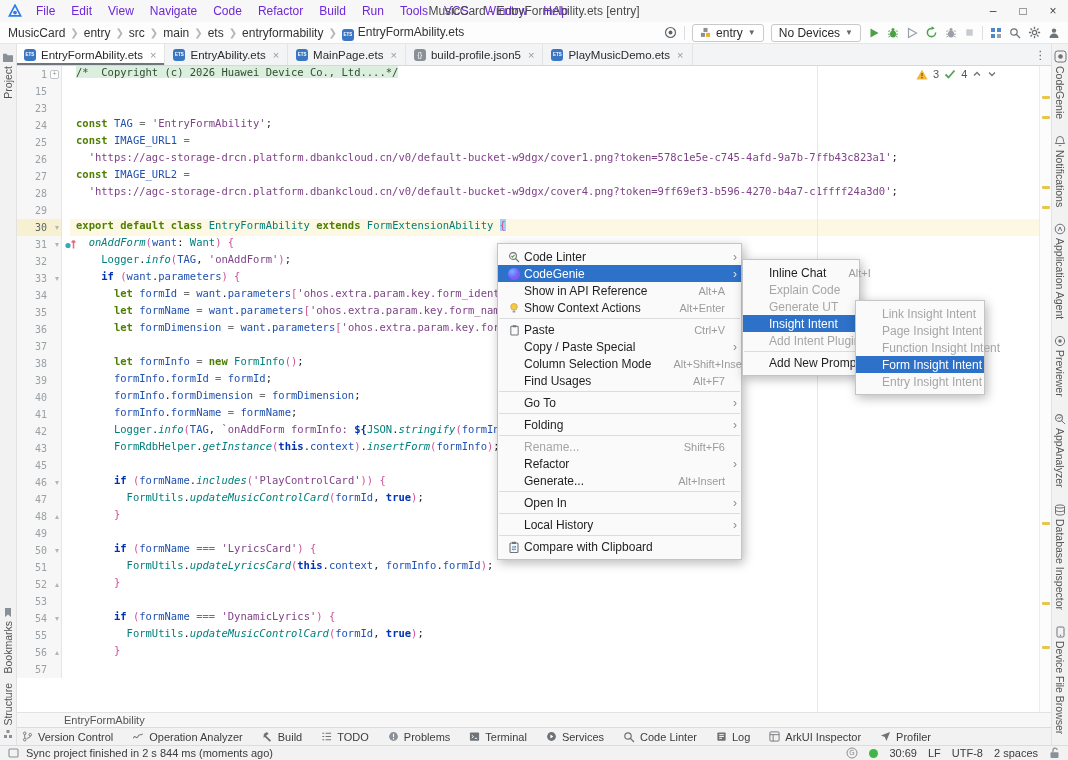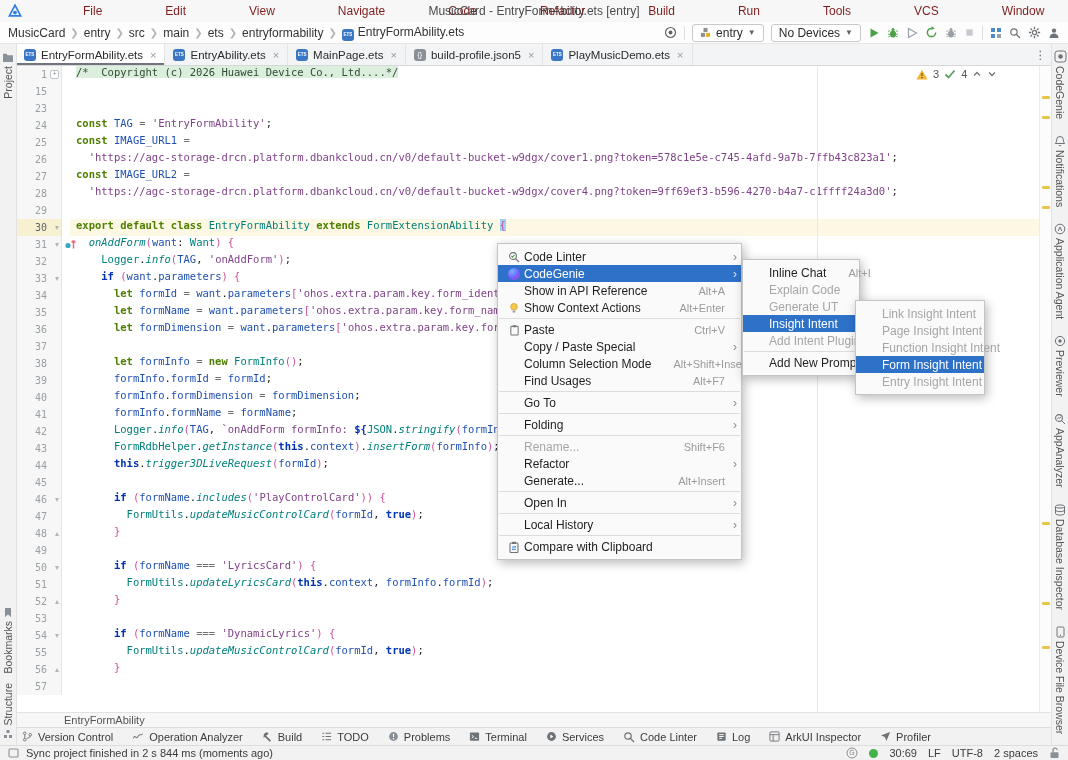--- a/index.html
+++ b/index.html
@@ -3,21 +3,21 @@
 <meta charset="utf-8">
 <style>
   html,body{margin:0;padding:0;background:#e9e9e9;}
   .ide{position:relative;width:1068px;height:760px;background:#fff;overflow:hidden;
        font-family:"Liberation Sans",sans-serif;color:#1f1f1f;-webkit-font-smoothing:antialiased;}
   .icon{display:inline-flex;align-items:center;justify-content:center;line-height:0;}
   
   .titlebar{position:absolute;left:0;top:0;right:0;height:22px;background:#f7f7f7;border-bottom:1px solid #e4e4e4;
             display:flex;align-items:center;font-size:12px;}
   .logo{margin:0 6px 0 8px;}
-  .menu-item{padding:2px 8px;color:#7f1d1d;cursor:default;margin-left:47px;}
+  .menu-item{padding:2px 8px;color:#6d28d9;cursor:default;}
   .win-title{position:absolute;left:50%;transform:translateX(-50%);color:#4a4a4a;white-space:nowrap;}
   .win-ctrls{margin-left:auto;display:flex;}
   .win-btn{width:30px;text-align:center;color:#444;font-size:12px;line-height:21px;}
   
   .toolbar{position:absolute;left:0;top:22px;right:0;height:22px;background:#fdfdfd;border-bottom:1px solid #e6e6e6;
            display:flex;align-items:center;font-size:12px;padding-left:8px;box-sizing:border-box;}
   .crumbs{display:flex;align-items:center;white-space:nowrap;}
   .crumb{color:#333;}
   .crumb.b{font-weight:normal;}
   .crumb-sep{color:#b5b5b5;padding:0 5px;font-size:10px;}
@@ -411,21 +411,20 @@
         <div class="row"><div class="gut"><span class="lnum">34</span></div><div class="ccell"><span class="tk-d">      </span><span class="tk-kw">let</span><span class="tk-d"> </span><span class="tk-var">formId</span><span class="tk-d"> </span><span class="tk-op">=</span><span class="tk-d"> </span><span class="tk-var">want</span><span class="tk-d">.</span><span class="tk-var">parameters</span><span class="tk-par">[</span><span class="tk-str">'ohos.extra.param.key.form_identit</span></div></div>
         <div class="row"><div class="gut"><span class="lnum">35</span></div><div class="ccell"><span class="tk-d">      </span><span class="tk-kw">let</span><span class="tk-d"> </span><span class="tk-var">formName</span><span class="tk-d"> </span><span class="tk-op">=</span><span class="tk-d"> </span><span class="tk-var">want</span><span class="tk-d">.</span><span class="tk-var">parameters</span><span class="tk-par">[</span><span class="tk-str">'ohos.extra.param.key.form_name'</span></div></div>
         <div class="row"><div class="gut"><span class="lnum">36</span></div><div class="ccell"><span class="tk-d">      </span><span class="tk-kw">let</span><span class="tk-d"> </span><span class="tk-var">formDimension</span><span class="tk-d"> </span><span class="tk-op">=</span><span class="tk-d"> </span><span class="tk-var">want</span><span class="tk-d">.</span><span class="tk-var">parameters</span><span class="tk-par">[</span><span class="tk-str">'ohos.extra.param.key.form_</span></div></div>
         <div class="row"><div class="gut"><span class="lnum">37</span></div><div class="ccell"></div></div>
         <div class="row"><div class="gut"><span class="lnum">38</span></div><div class="ccell"><span class="tk-d">      </span><span class="tk-kw">let</span><span class="tk-d"> </span><span class="tk-var">formInfo</span><span class="tk-d"> </span><span class="tk-op">=</span><span class="tk-d"> </span><span class="tk-kw">new</span><span class="tk-d"> </span><span class="tk-type">FormInfo</span><span class="tk-par">()</span><span class="tk-d">;</span></div></div>
         <div class="row"><div class="gut"><span class="lnum">39</span></div><div class="ccell"><span class="tk-d">      </span><span class="tk-var">formInfo</span><span class="tk-d">.</span><span class="tk-var">formId</span><span class="tk-d"> </span><span class="tk-op">=</span><span class="tk-d"> </span><span class="tk-var">formId</span><span class="tk-d">;</span></div></div>
         <div class="row"><div class="gut"><span class="lnum">40</span></div><div class="ccell"><span class="tk-d">      </span><span class="tk-var">formInfo</span><span class="tk-d">.</span><span class="tk-var">formDimension</span><span class="tk-d"> </span><span class="tk-op">=</span><span class="tk-d"> </span><span class="tk-var">formDimension</span><span class="tk-d">;</span></div></div>
         <div class="row"><div class="gut"><span class="lnum">41</span></div><div class="ccell"><span class="tk-d">      </span><span class="tk-var">formInfo</span><span class="tk-d">.</span><span class="tk-var">formName</span><span class="tk-d"> </span><span class="tk-op">=</span><span class="tk-d"> </span><span class="tk-var">formName</span><span class="tk-d">;</span></div></div>
         <div class="row"><div class="gut"><span class="lnum">42</span></div><div class="ccell"><span class="tk-d">      </span><span class="tk-type">Logger</span><span class="tk-d">.</span><span class="tk-method">info</span><span class="tk-par">(</span><span class="tk-var">TAG</span><span class="tk-d">, </span><span class="tk-str">`onAddForm formInfo: </span><span class="tk-tpl">${</span><span class="tk-type">JSON</span><span class="tk-d">.</span><span class="tk-method">stringify</span><span class="tk-par">(</span><span class="tk-var">formInfo</span></div></div>
         <div class="row"><div class="gut"><span class="lnum">43</span></div><div class="ccell"><span class="tk-d">      </span><span class="tk-type">FormRdbHelper</span><span class="tk-d">.</span><span class="tk-method">getInstance</span><span class="tk-par">(</span><span class="tk-ctrl">this</span><span class="tk-d">.</span><span class="tk-var">context</span><span class="tk-par">)</span><span class="tk-d">.</span><span class="tk-method">insertForm</span><span class="tk-par">(</span><span class="tk-var">formInfo</span><span class="tk-par">)</span><span class="tk-d">;</span></div></div>
-        <div class="row"><div class="gut"><span class="lnum">44</span></div><div class="ccell"><span class="tk-d">      </span><span class="tk-ctrl">this</span><span class="tk-d">.</span><span class="tk-method">trigger3DLiveRequest</span><span class="tk-par">(</span><span class="tk-var">formId</span><span class="tk-par">)</span><span class="tk-d">;</span></div></div>
         <div class="row"><div class="gut"><span class="lnum">45</span></div><div class="ccell"></div></div>
         <div class="row"><div class="gut"><span class="lnum">46</span><span class="gfold">▾</span></div><div class="ccell"><span class="tk-d">      </span><span class="tk-ctrl">if</span><span class="tk-d"> </span><span class="tk-par">(</span><span class="tk-var">formName</span><span class="tk-d">.</span><span class="tk-method">includes</span><span class="tk-par">(</span><span class="tk-str">'PlayControlCard'</span><span class="tk-par">))</span><span class="tk-d"> </span><span class="tk-brace">{</span></div></div>
         <div class="row"><div class="gut"><span class="lnum">47</span></div><div class="ccell"><span class="tk-d">        </span><span class="tk-type">FormUtils</span><span class="tk-d">.</span><span class="tk-method">updateMusicControlCard</span><span class="tk-par">(</span><span class="tk-var">formId</span><span class="tk-d">, </span><span class="tk-ctrl">true</span><span class="tk-par">)</span><span class="tk-d">;</span></div></div>
         <div class="row"><div class="gut"><span class="lnum">48</span><span class="gfold">▴</span></div><div class="ccell"><span class="tk-brace">      }</span></div></div>
         <div class="row"><div class="gut"><span class="lnum">49</span></div><div class="ccell"></div></div>
         <div class="row"><div class="gut"><span class="lnum">50</span><span class="gfold">▾</span></div><div class="ccell"><span class="tk-d">      </span><span class="tk-ctrl">if</span><span class="tk-d"> </span><span class="tk-par">(</span><span class="tk-var">formName</span><span class="tk-d"> </span><span class="tk-op">===</span><span class="tk-d"> </span><span class="tk-str">'LyricsCard'</span><span class="tk-par">)</span><span class="tk-d"> </span><span class="tk-brace">{</span></div></div>
         <div class="row"><div class="gut"><span class="lnum">51</span></div><div class="ccell"><span class="tk-d">        </span><span class="tk-type">FormUtils</span><span class="tk-d">.</span><span class="tk-method">updateLyricsCard</span><span class="tk-par">(</span><span class="tk-ctrl">this</span><span class="tk-d">.</span><span class="tk-var">context</span><span class="tk-d">, </span><span class="tk-var">formInfo</span><span class="tk-d">.</span><span class="tk-var">formId</span><span class="tk-par">)</span><span class="tk-d">;</span></div></div>
         <div class="row"><div class="gut"><span class="lnum">52</span><span class="gfold">▴</span></div><div class="ccell"><span class="tk-brace">      }</span></div></div>
         <div class="row"><div class="gut"><span class="lnum">53</span></div><div class="ccell"></div></div>
         <div class="row"><div class="gut"><span class="lnum">54</span><span class="gfold">▾</span></div><div class="ccell"><span class="tk-d">      </span><span class="tk-ctrl">if</span><span class="tk-d"> </span><span class="tk-par">(</span><span class="tk-var">formName</span><span class="tk-d"> </span><span class="tk-op">===</span><span class="tk-d"> </span><span class="tk-str">'DynamicLyrics'</span><span class="tk-par">)</span><span class="tk-d"> </span><span class="tk-brace">{</span></div></div>

